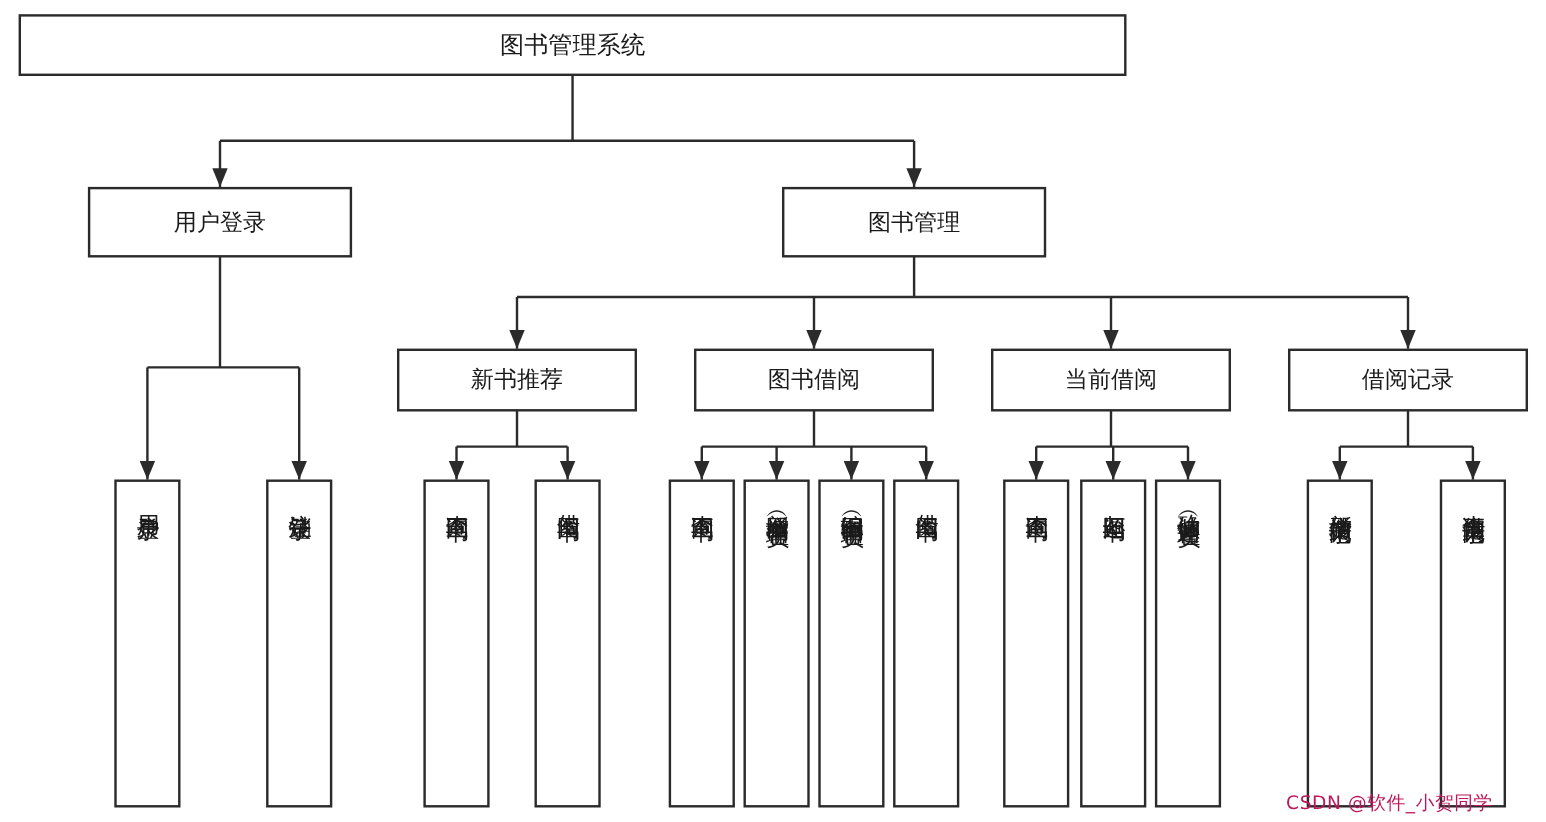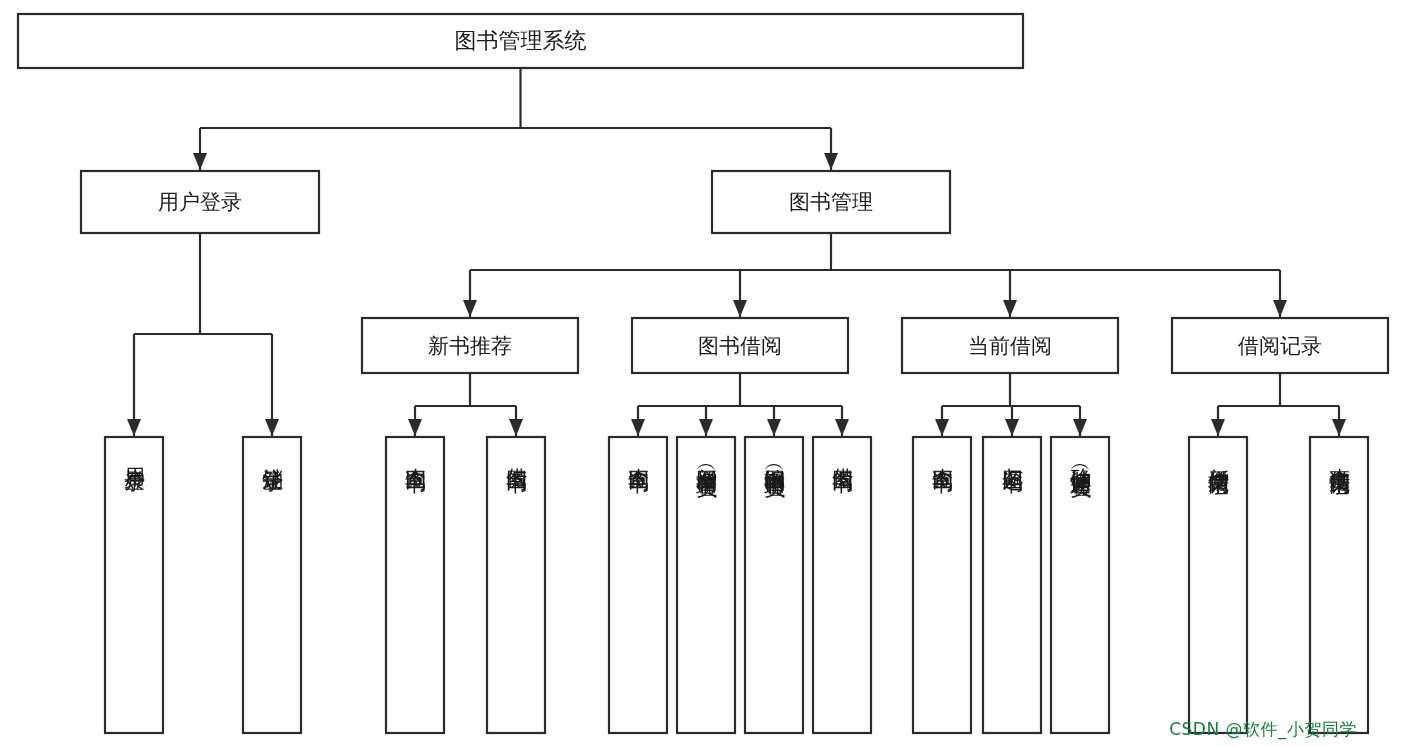--- a/index.html
+++ b/index.html
@@ -69,21 +69,21 @@
     letter-spacing: 1.5px;
     white-space: nowrap;
     text-align: center;
   }
   #watermark {
     position: absolute;
     right: 10px;
     bottom: 6px;
     font-family: "DejaVu Sans", "Liberation Sans", sans-serif;
     font-size: 17px;
-    color: #15803d;
+    color: #be185d;
     white-space: nowrap;
     letter-spacing: 0.5px;
   }
 </style>
 </head>
 <body>
 
 <div id="diagram-root">
 
   <svg id="diagram-svg" viewBox="0 0 1405 747">

